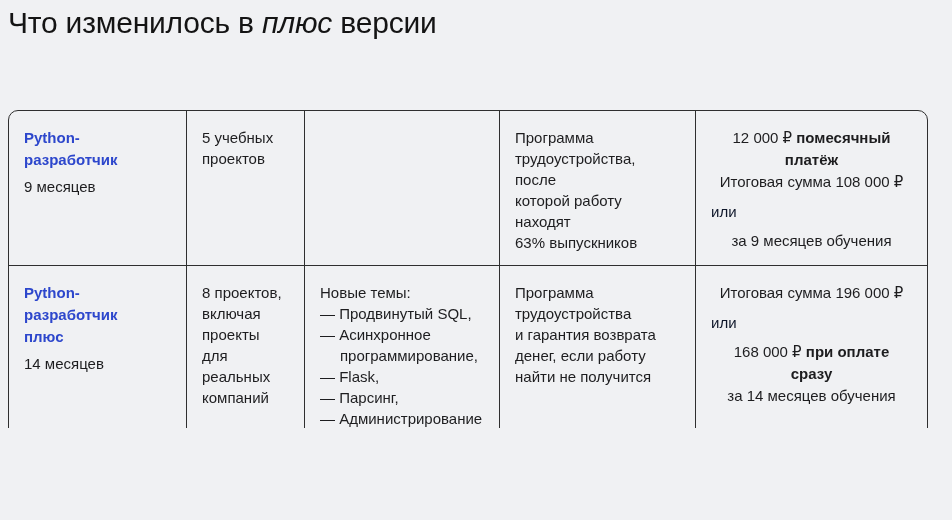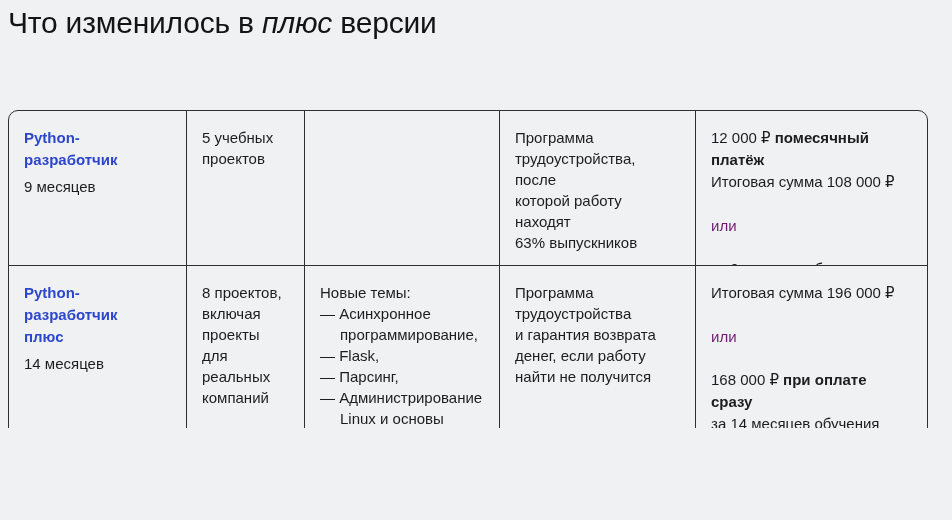--- a/index.html
+++ b/index.html
@@ -57,26 +57,26 @@
   .course-duration {
     margin-top: 5px;
     line-height: 22px;
   }
   .topic-intro { line-height: 21px; }
   .topic-item {
     padding-left: 20px;
     text-indent: -20px;
     line-height: 21px;
   }
-  .price-line { line-height: 22px; }
+  .price-line { line-height: 22px; text-align: center; }
   .b { font-weight: 700; }
   .or {
-    color: #701a75;
+    color: #0f172a;
     line-height: 21px;
-    margin: 22px 0;
+    margin: 8px 0;
   }
 </style>
 </head>
 <body>
 
 <div class="page">
 
   <h1 class="title"><span>Что изменилось в </span><em>плюс</em><span> версии</span></h1>
 
   <div class="table">
@@ -110,20 +110,21 @@
     </div>
 
     <div class="cell prewrap">8 проектов,
 включая
 проекты для
 реальных
 компаний</div>
 
     <div class="cell">
       <div class="topic-intro">Новые темы:</div>
+      <div class="topic-item prewrap">— Продвинутый SQL,</div>
       <div class="topic-item prewrap">— Асинхронное
 программирование,</div>
       <div class="topic-item prewrap">— Flask,</div>
       <div class="topic-item prewrap">— Парсинг,</div>
       <div class="topic-item prewrap">— Администрирование
 Linux и основы сетей.</div>
     </div>
 
     <div class="cell prewrap">Программа
 трудоустройства

